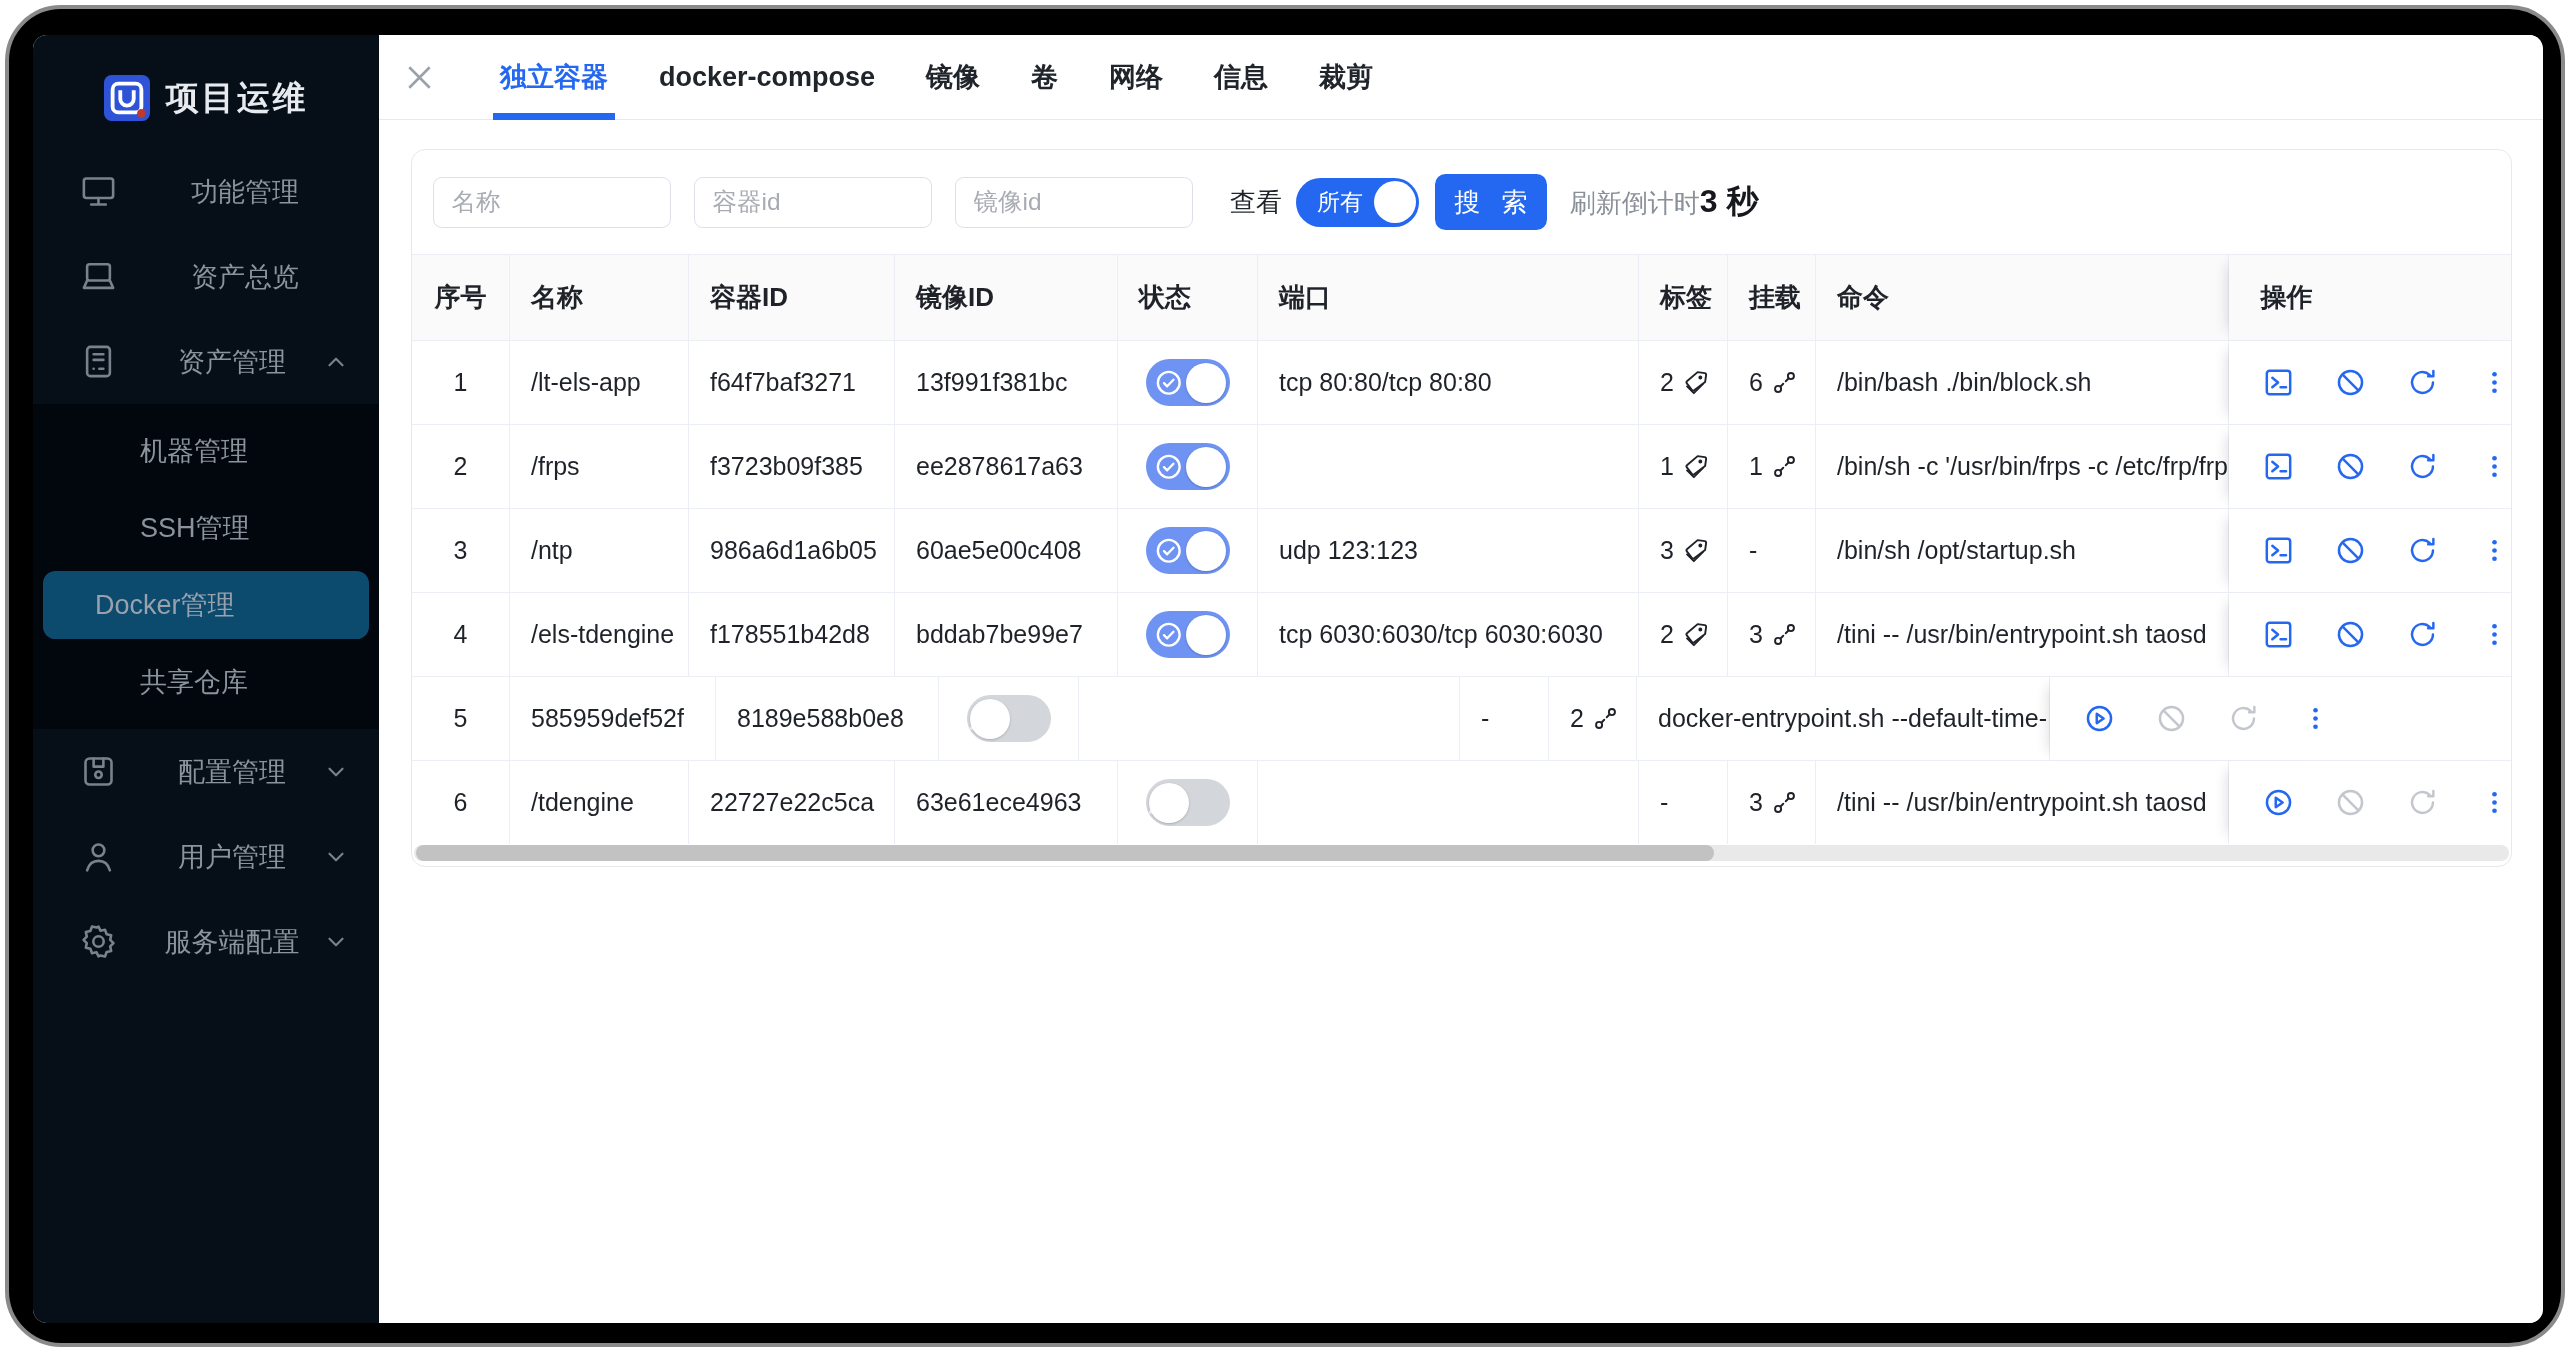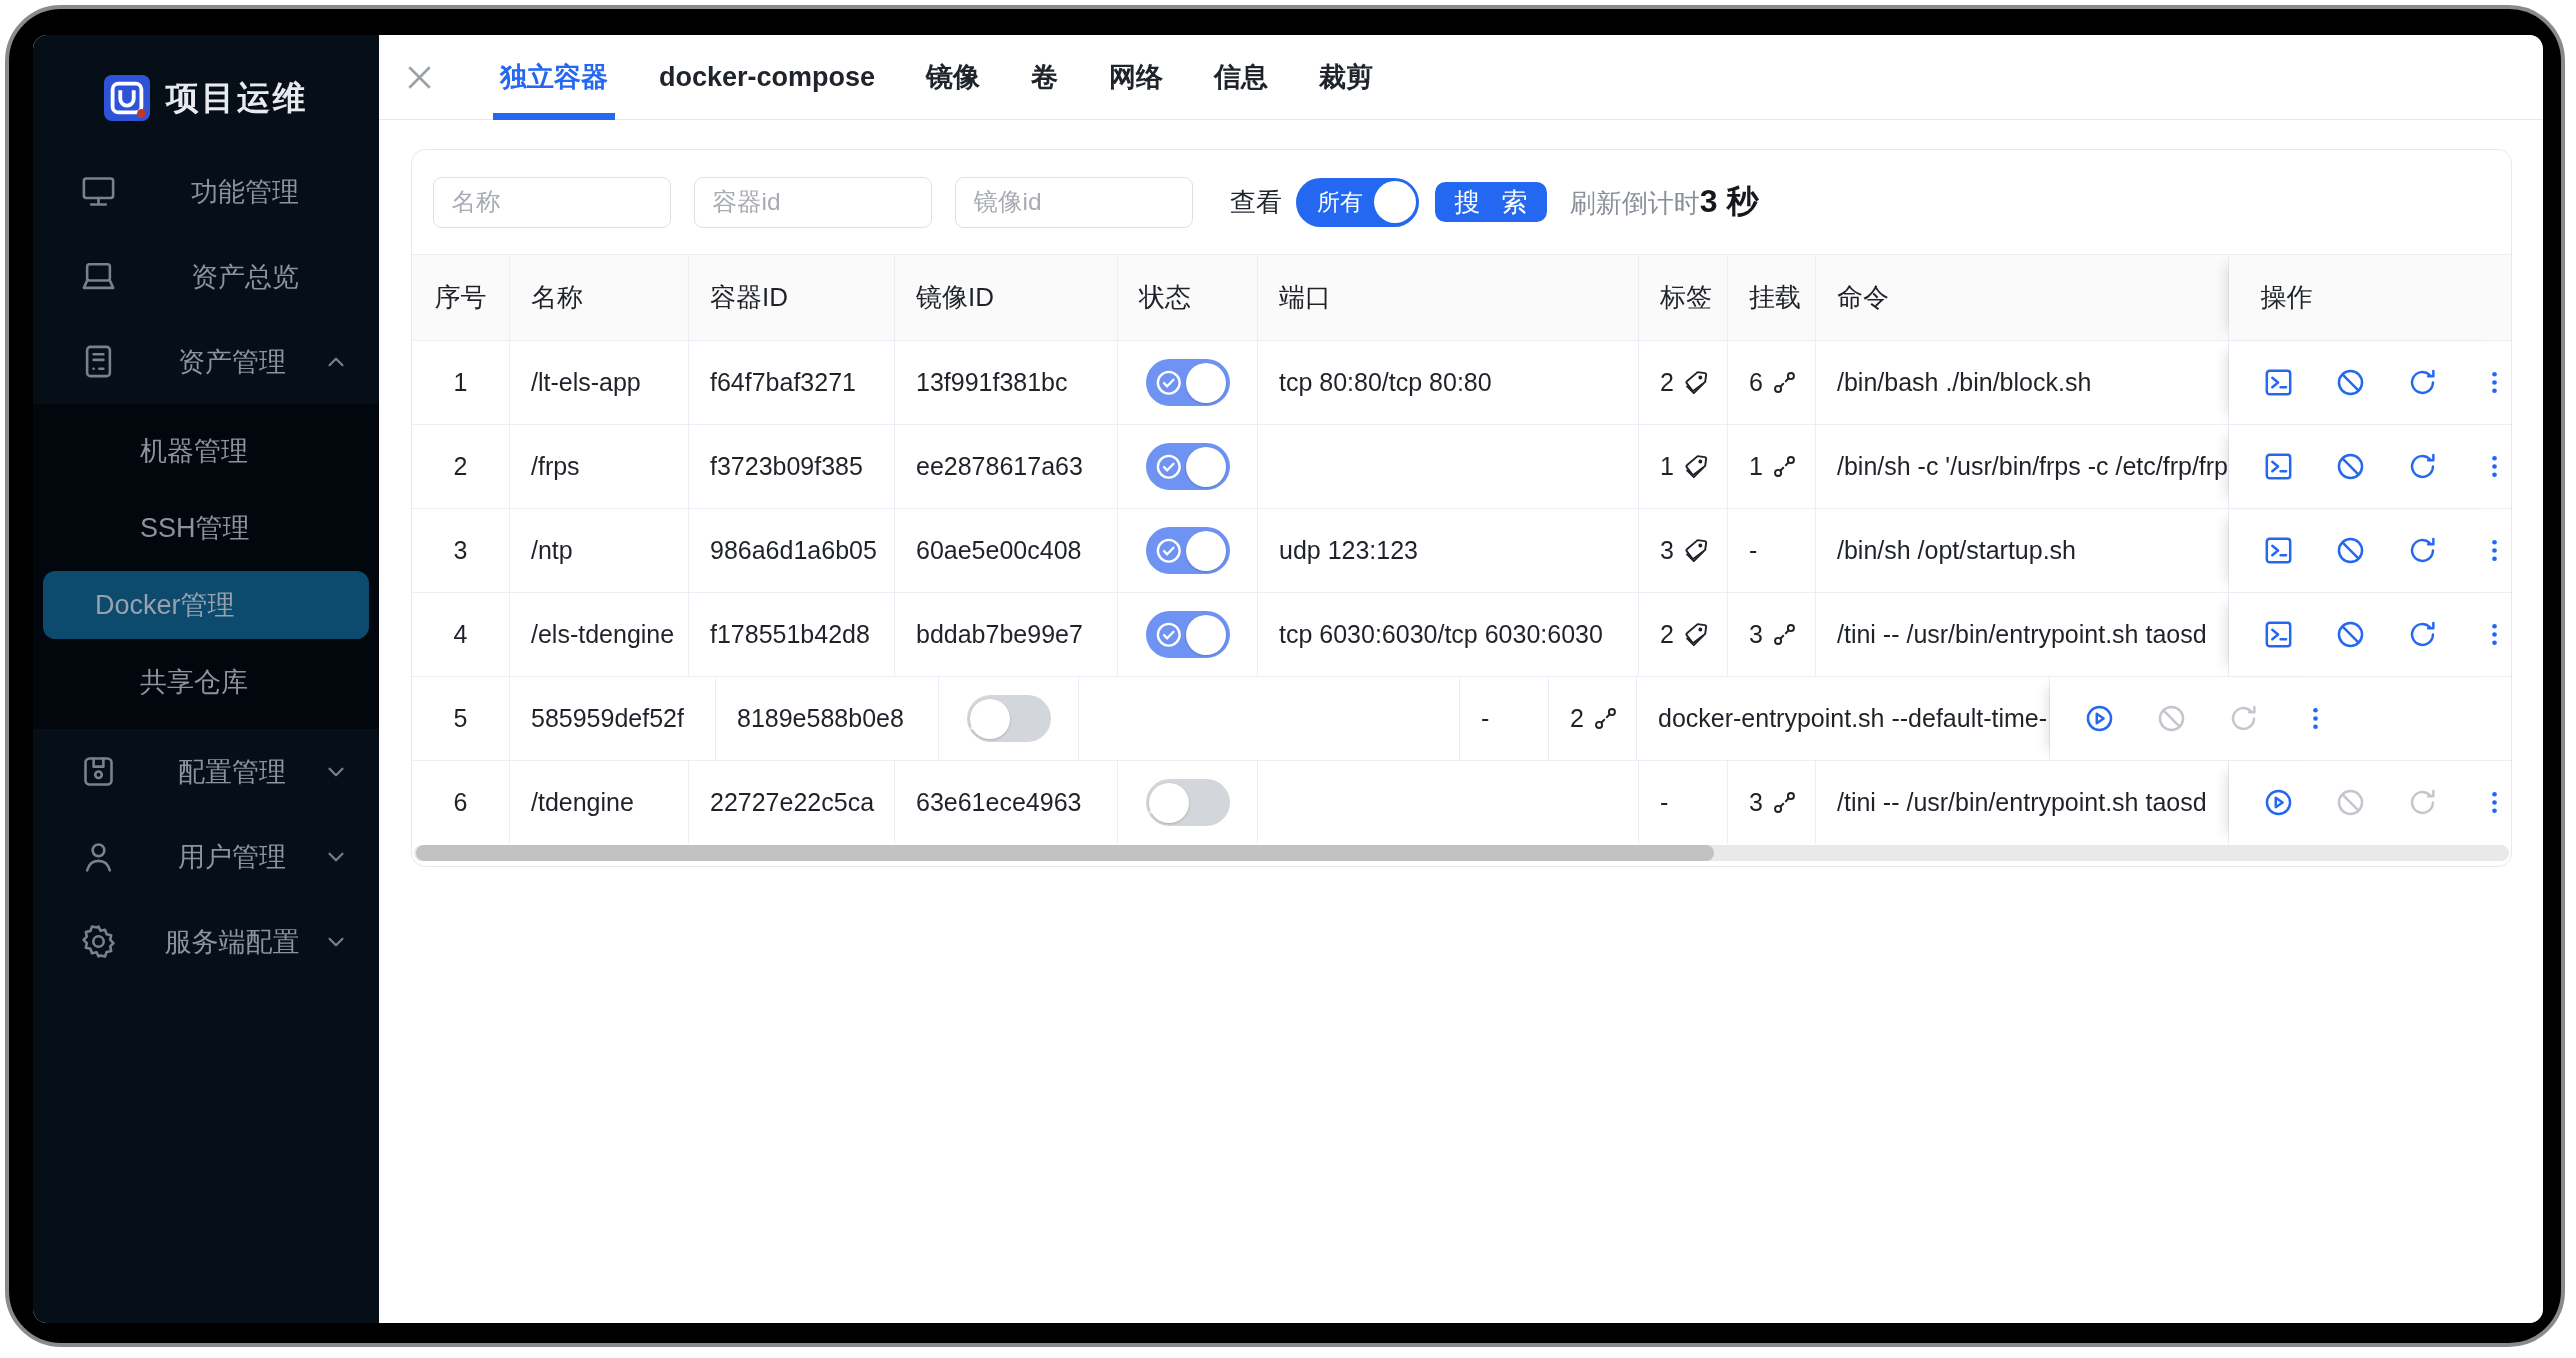--- a/index.html
+++ b/index.html
@@ -41,29 +41,29 @@
   .tab.active::after{content:"";position:absolute;left:-7px;right:-7px;bottom:0;height:6.1px;background:#2468f2;}
   
   .card{margin:29px 31.5px 0 32px;border:1.8px solid #e6e8eb;border-radius:14px;overflow:hidden;background:#fff;}
   .filter-row{height:104px;display:flex;align-items:center;padding:0 21px;box-sizing:border-box;}
   .f-input{width:238px;height:51px;border:1.8px solid #dcdfe6;border-radius:8.8px;padding:0 17.5px;font-size:24.5px;color:#333;box-sizing:border-box;margin-right:23px;outline:none;font-family:inherit;}
   .f-input::placeholder{color:#a8abb2;}
   .view-label{font-size:26px;color:#1f2329;margin:0 14px 0 14px;}
   .toggle-all{width:123px;height:49px;border-radius:24.5px;background:#2468f2;position:relative;display:flex;align-items:center;cursor:pointer;flex:0 0 123px;}
   .toggle-all .t-label{color:#fff;font-size:23px;margin-left:21px;}
   .toggle-all .t-knob{position:absolute;right:3.5px;top:3.5px;width:42px;height:42px;border-radius:50%;background:#fff;}
-  .search-btn{margin-left:15.8px;width:112px;height:40px;background:#2468f2;color:#fff;border-radius:10.5px;font-size:26px;letter-spacing:7px;display:flex;align-items:center;justify-content:center;cursor:pointer;padding-left:7px;box-sizing:border-box;}
+  .search-btn{margin-left:15.8px;width:112px;height:56px;background:#2468f2;color:#fff;border-radius:10.5px;font-size:26px;letter-spacing:7px;display:flex;align-items:center;justify-content:center;cursor:pointer;padding-left:7px;box-sizing:border-box;}
   .countdown{margin-left:23px;font-size:26px;color:#8a9099;white-space:nowrap;}
   .countdown .cd-num{color:#16181d;font-size:32px;font-weight:600;}
   
   .table{border-top:1.8px solid #ebeef5;}
   .thead{display:flex;height:85px;background:#fafafa;}
   .trow{display:flex;height:83px;background:#fff;border-top:0.9px solid #ebeef5;}
   .cell{display:flex;align-items:center;padding-left:21px;font-size:25px;color:#1f2329;border-right:0.9px solid #ebeef5;box-sizing:border-box;overflow:hidden;white-space:nowrap;flex-shrink:0;}
-  .thead .cell{font-weight:400;font-size:26px;color:#1f2329;}
+  .thead .cell{font-weight:700;font-size:26px;color:#1f2329;}
   .col-index{width:98px;justify-content:center;padding-left:0;}
   .col-name{width:179px;}
   .col-cid{width:206px;}
   .col-iid{width:223px;}
   .col-status{width:140px;justify-content:center;padding-left:0;}
   .col-ports{width:381px;}
   .col-tags{width:89px;}
   .col-mounts{width:88px;}
   .col-cmd{width:413px;}
   .col-actions{width:280px;border-right:none;box-shadow:-12.2px 0 12.3px -8.7px rgba(0,0,0,0.12);position:relative;padding-left:31.5px;gap:37px;}

